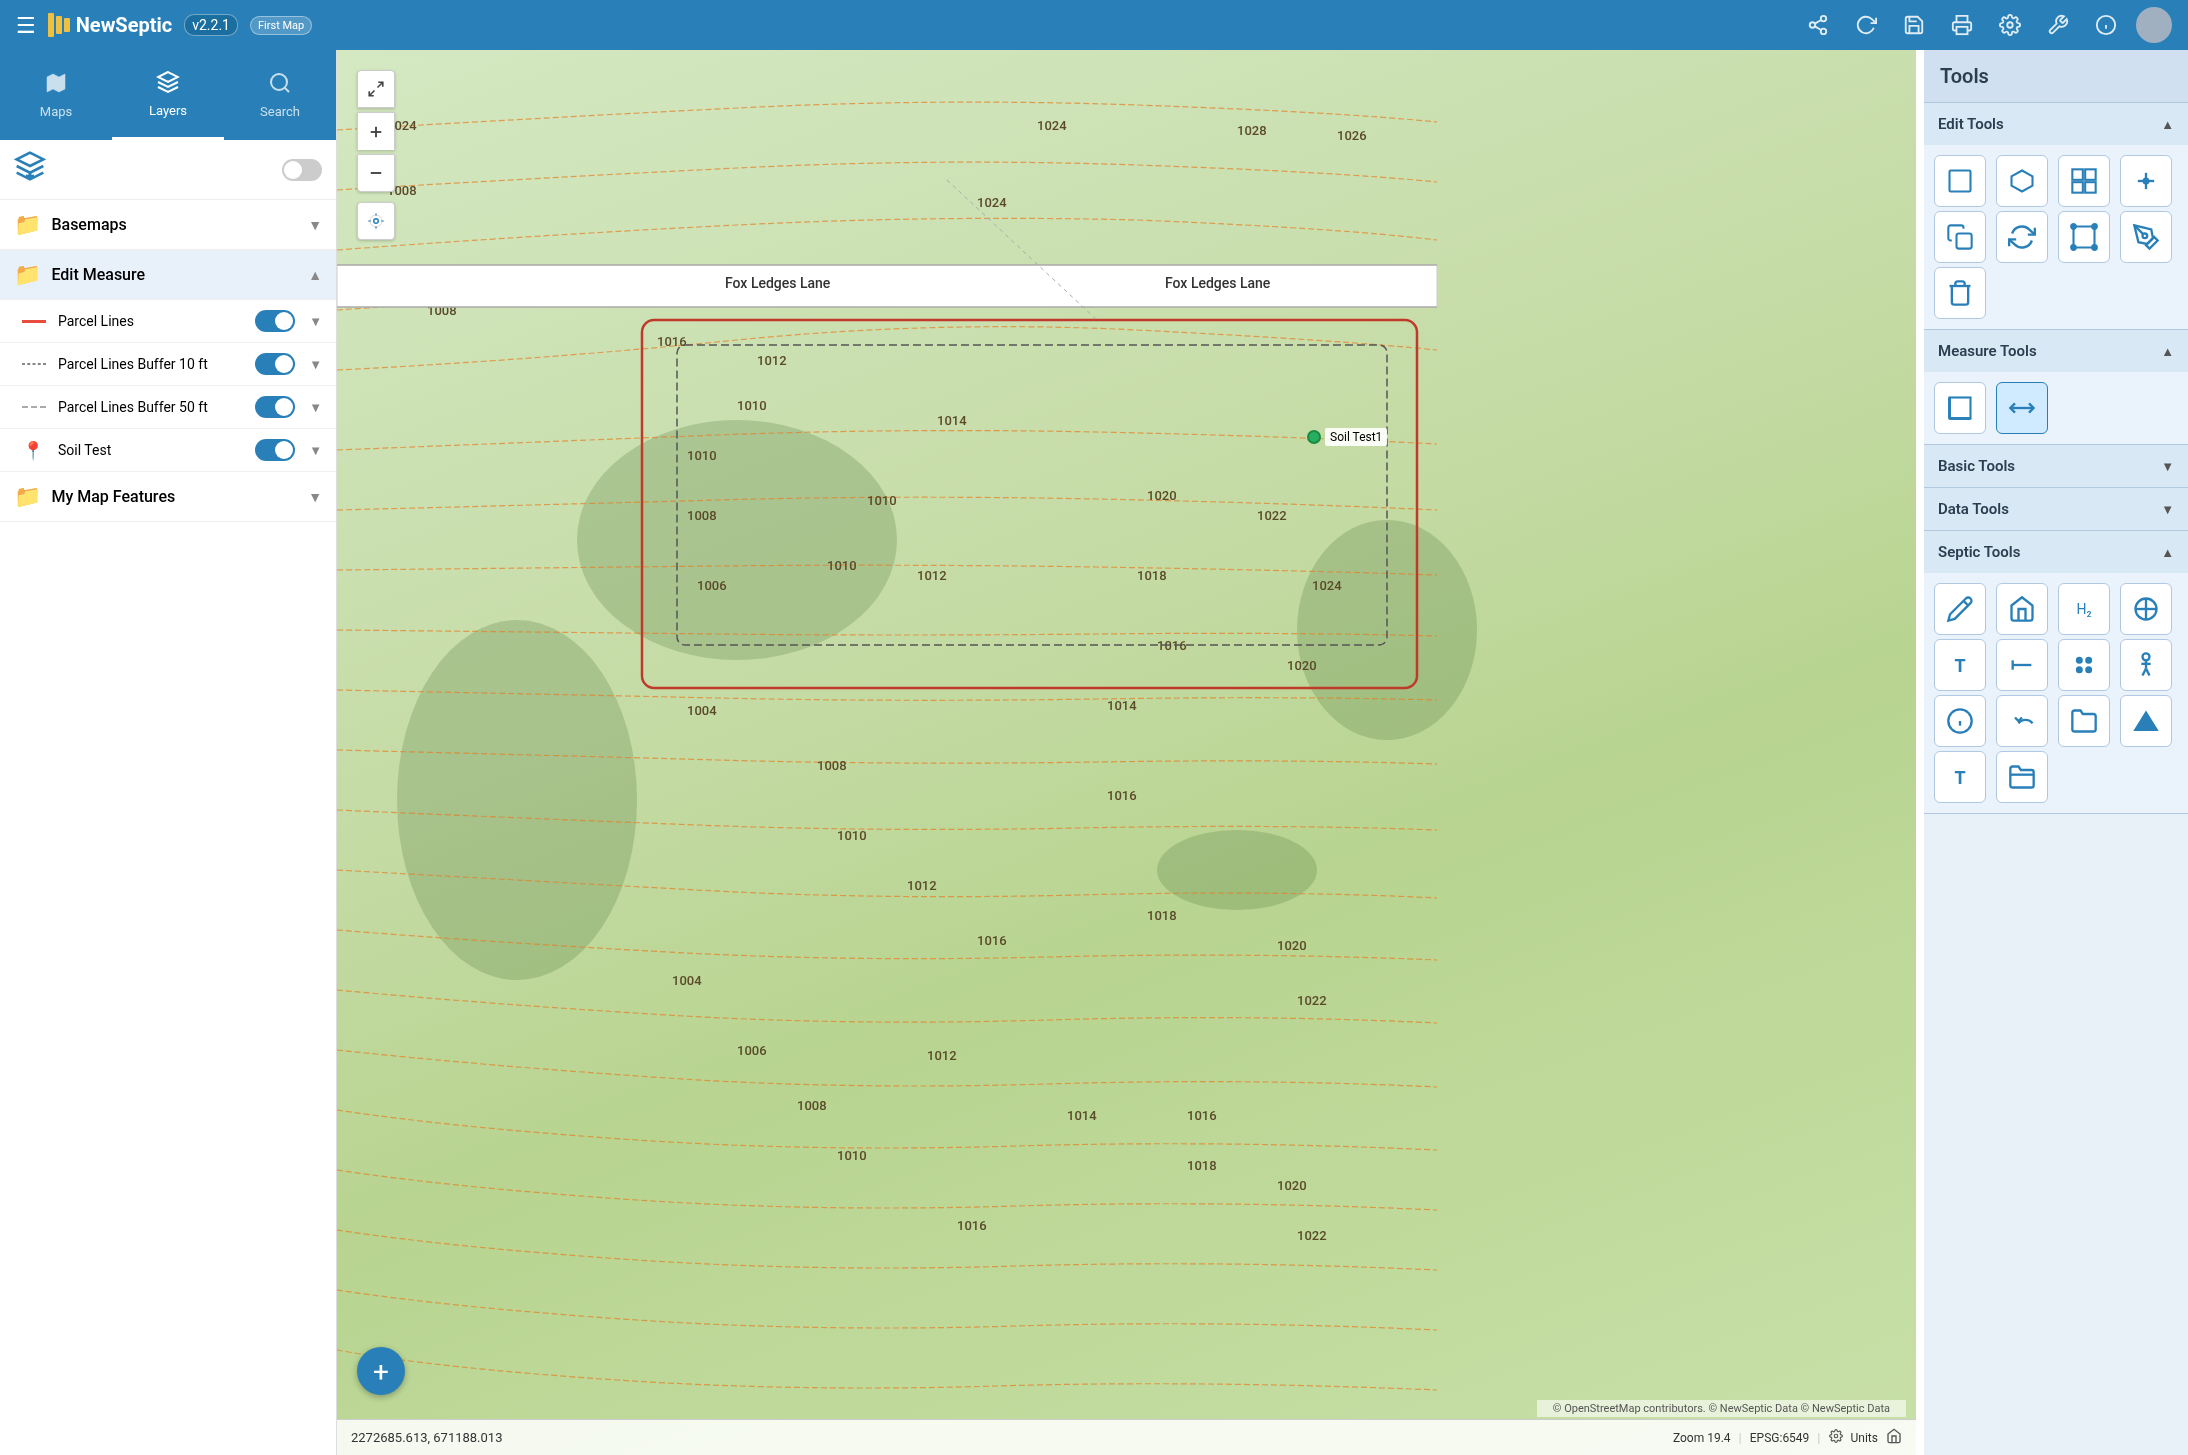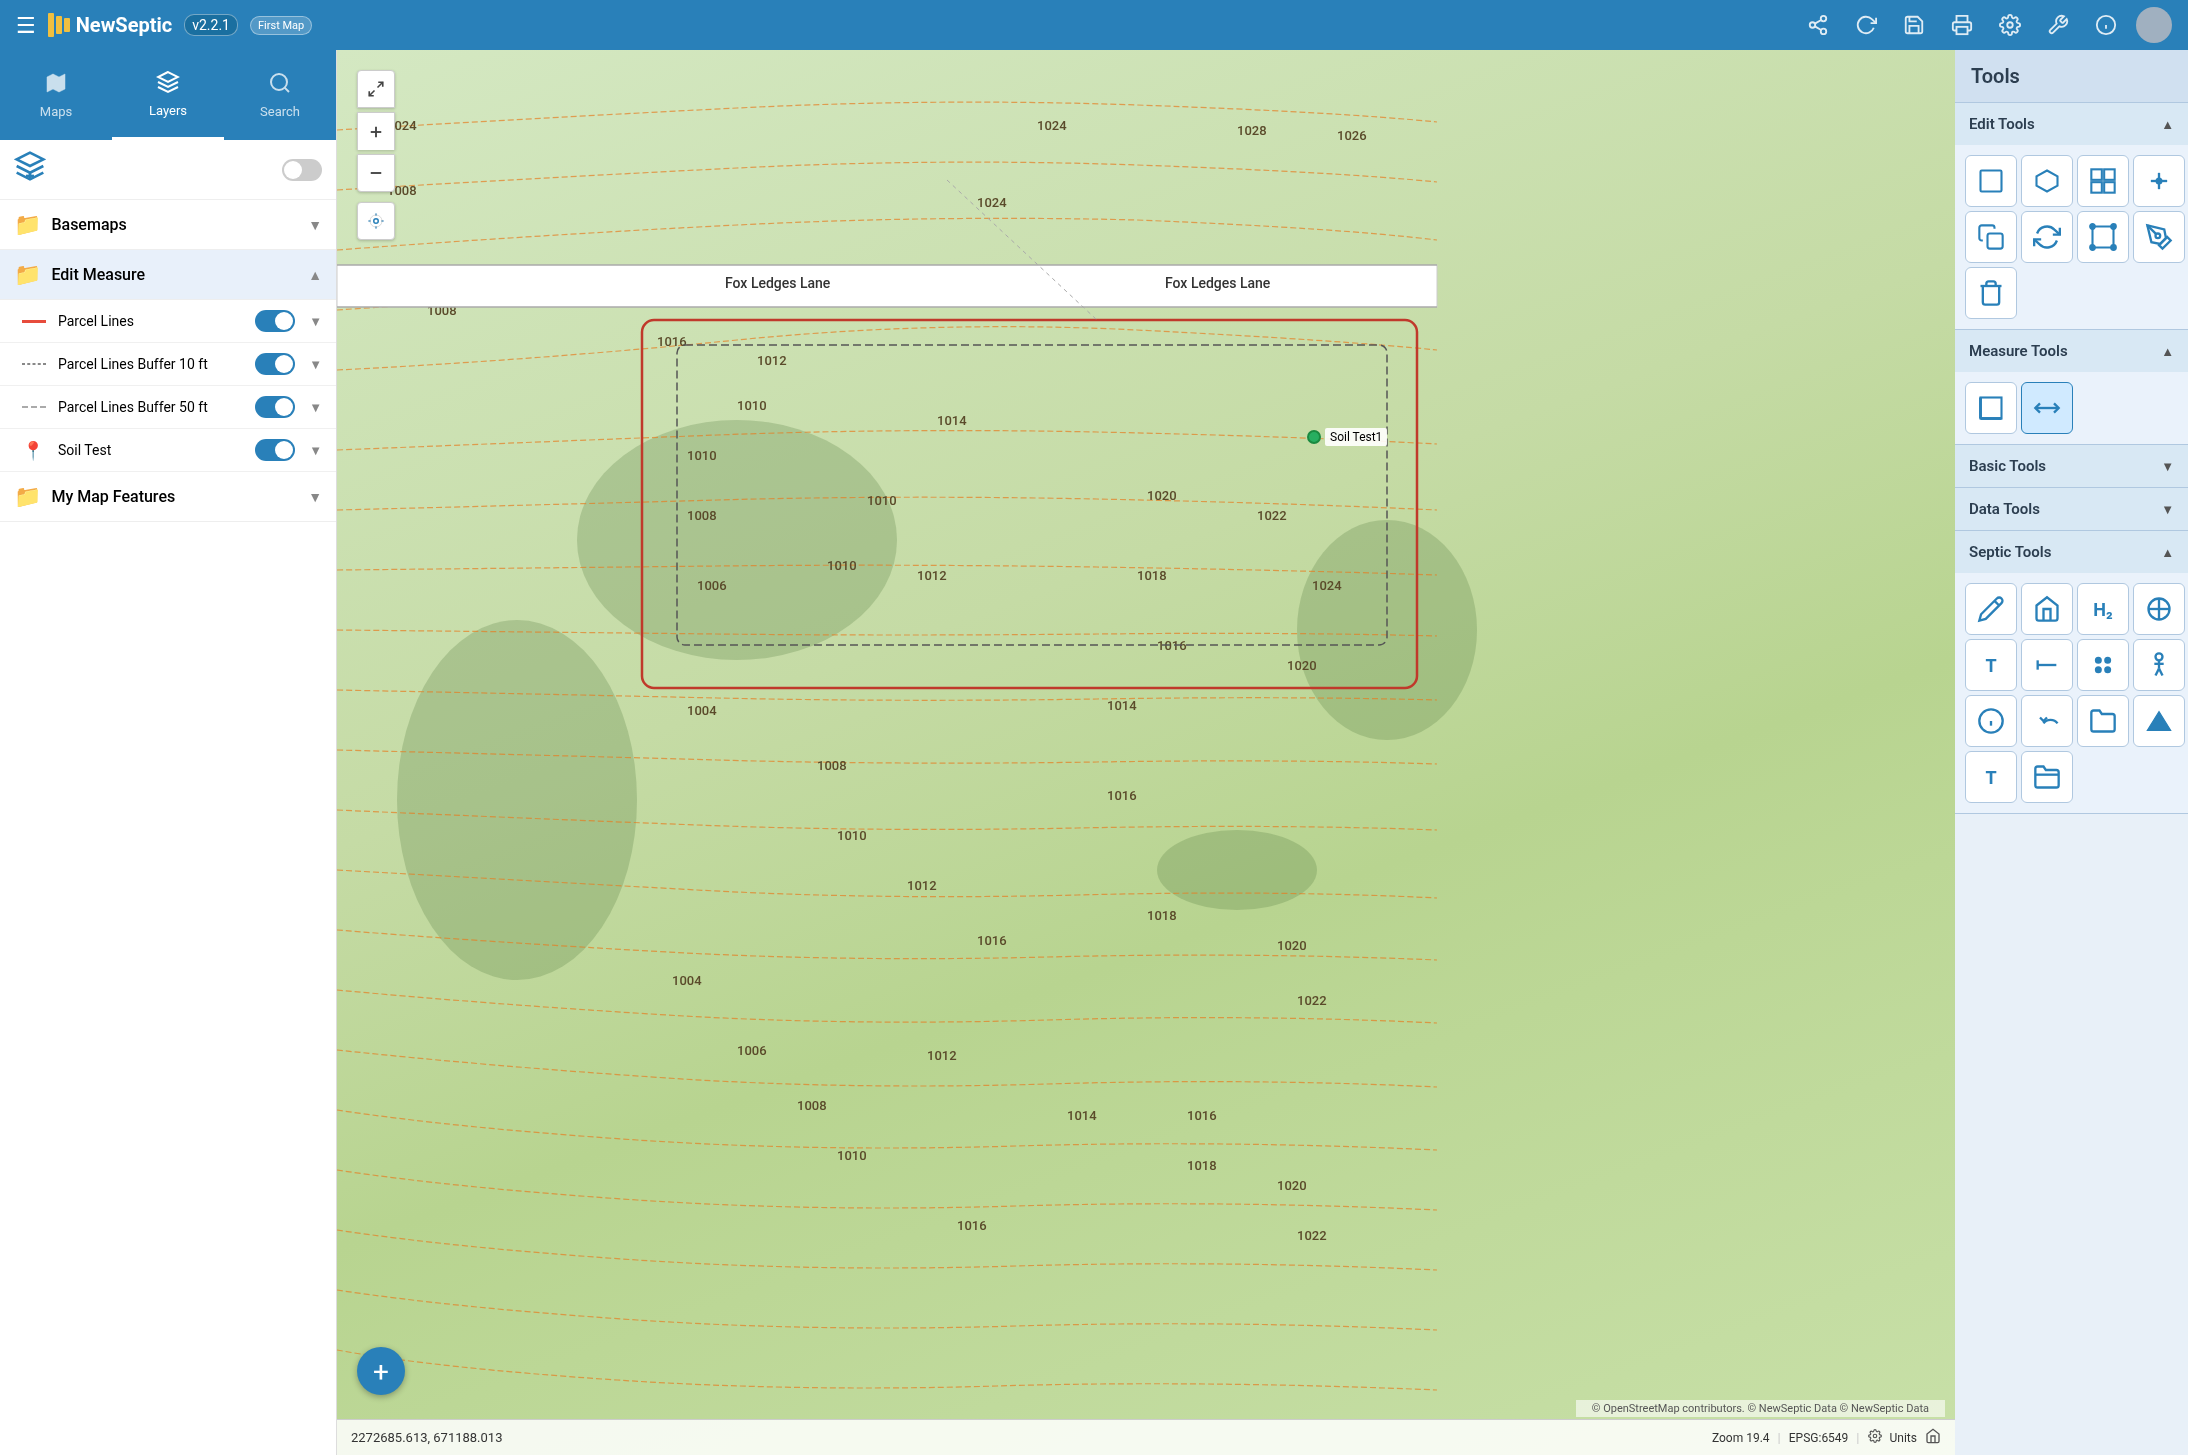--- a/index.html
+++ b/index.html
@@ -147,23 +147,24 @@
       width: 14px; height: 14px; background: #27ae60;
       border: 2px solid #1a8a40; border-radius: 50%;
     }
     .soil-marker .marker-label {
       background: rgba(255,255,255,0.9); padding: 2px 5px;
       font-size: 12px; border-radius: 2px;
     }
 
     
     .right-panel {
-      width: 233px; background: #e8f0f8;
+      width: 264px; background: #e8f0f8;
       display: flex; flex-direction: column; flex-shrink: 0;
       overflow-y: auto;
+      margin-left: 8px;
     }
     .panel-header {
       background: #d0e0f0; padding: 14px 16px;
       font-size: 20px; font-weight: 600; color: #2c3e50;
       border-bottom: 1px solid #b0c8e0;
     }
 
     .tool-section {
       border-bottom: 1px solid #b0c8e0;
     }
@@ -670,21 +671,21 @@
               <path d="M15 5l4 4"></path>
             </svg>
         </div>
         <div class="tool-btn" title="House">
           <svg viewBox="0 0 24 24" fill="none" stroke="#2980b9" stroke-width="2">
               <path d="M3 9l9-7 9 7v11a2 2 0 0 1-2 2H5a2 2 0 0 1-2-2z"></path>
               <polyline points="9 22 9 12 15 12 15 22"></polyline>
             </svg>
         </div>
         <div class="tool-btn" title="H2">
-          <span style="font-size:18px; font-weight:bold; color:#2980b9;">H₂</span>
+          <span style="font-size:14px; font-weight:normal; color:#2980b9;">H₂</span>
         </div>
         <div class="tool-btn" title="Septic 4">
           <svg viewBox="0 0 24 24" fill="none" stroke="#2980b9" stroke-width="2">
               <circle cx="12" cy="12" r="9"></circle>
               <line x1="12" y1="3" x2="12" y2="21"></line>
               <line x1="3" y1="12" x2="21" y2="12"></line>
             </svg>
         </div>
 
         <div class="tool-btn" title="T shape">

